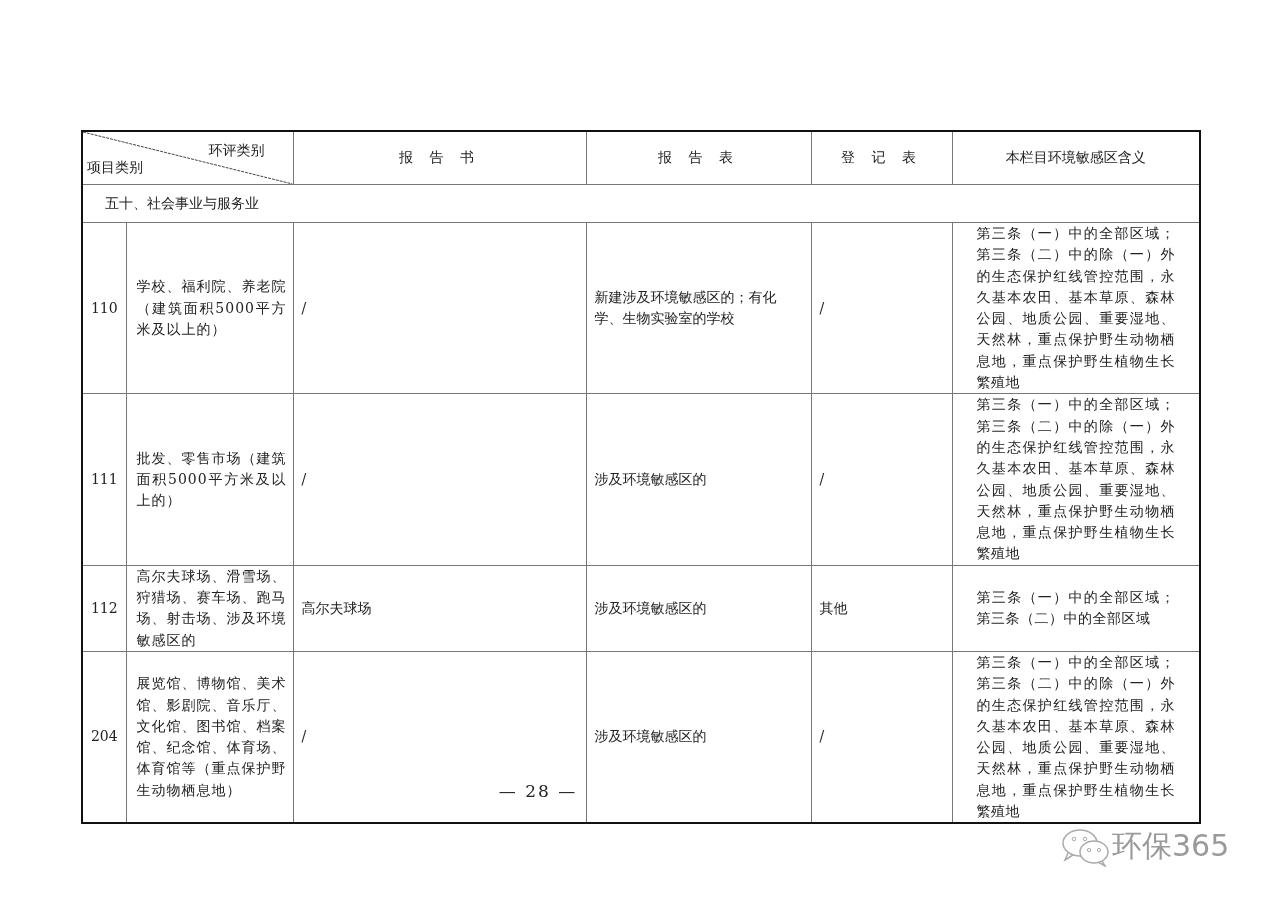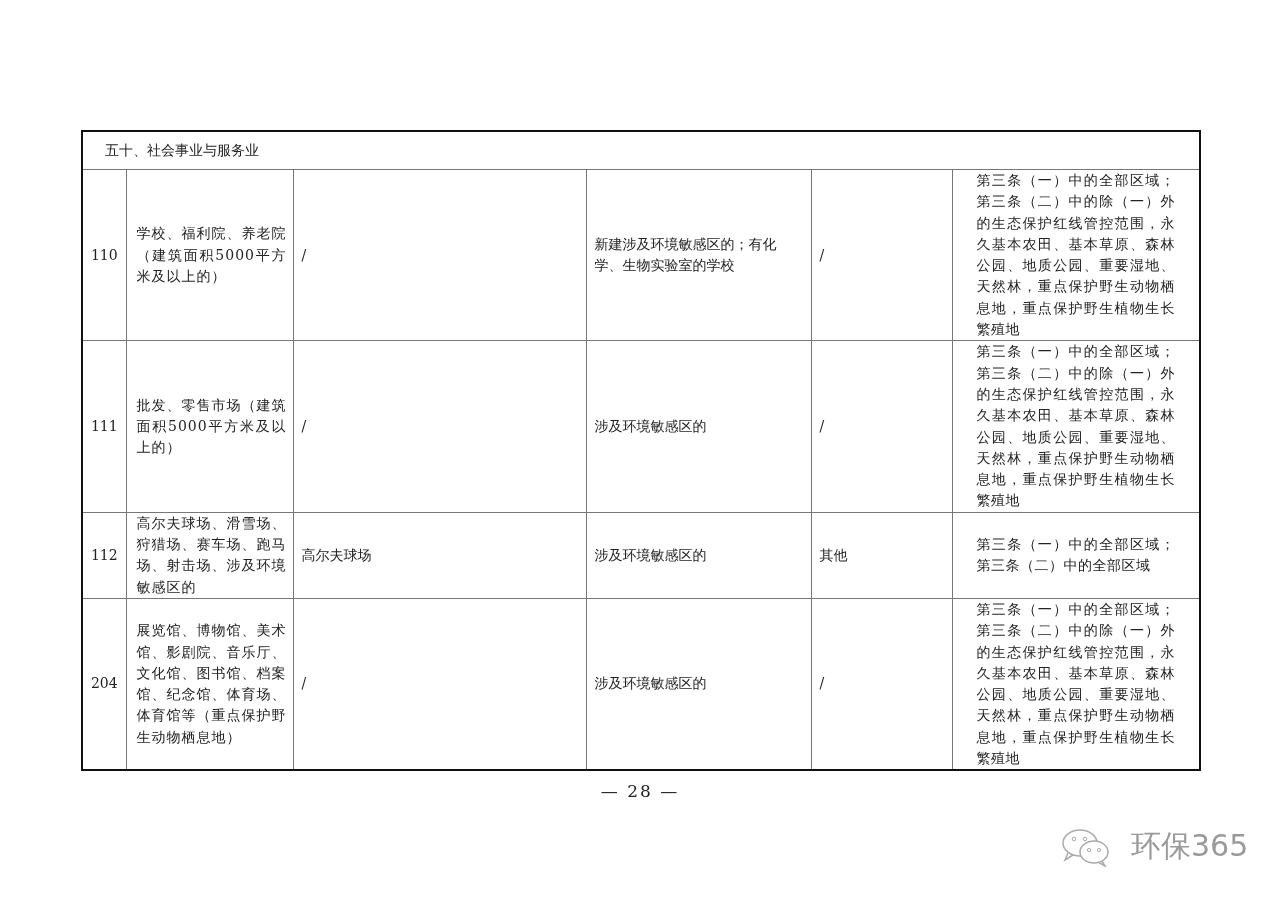--- a/index.html
+++ b/index.html
@@ -21,42 +21,55 @@
   .diag-cell { position: relative; text-align: left !important; letter-spacing: 0 !important; }
   .diag-cell svg { position: absolute; left: 0; top: 0; width: 100%; height: 100%; }
   .diag-top { position: absolute; right: 28px; top: 8px; font-size: 14px; }
   .diag-bottom { position: absolute; left: 4px; bottom: 6px; font-size: 14px; }
   .section-row td { height: 37px; padding-left: 22px; font-family: "DejaVu Sans", "Liberation Sans", sans-serif; font-size: 14px; }
   .num-cell { text-align: center; font-size: 14px; margin-top: 26px; }
   .name-cell { padding: 0 6px 0 10px !important; text-align: justify; letter-spacing: 1px; }
   .text-cell { padding: 0 8px !important; }
   .meaning-cell { padding: 0 24px !important; text-align: justify; letter-spacing: 0.5px; }
   .page-number {
-    position: absolute; top: 781px; left: 0; width: 1280px; text-align: center;
+    position: absolute; top: 781px; left: 0; width: 1076px; text-align: center;
     font-size: 17px; letter-spacing: 2px;
   }
   .watermark {
-    position: absolute; left: 1060px; top: 826px; display: flex; align-items: center; gap: 19px;
+    position: absolute; left: 1060px; top: 826px; display: flex; align-items: center; gap: 0;
     color: #9a9a9a; font-family: "DejaVu Sans", "Liberation Sans", sans-serif; font-size: 30px;
   }
   .watermark svg { width: 52px; height: 40px; }
 </style>
 </head>
 <body>
 
 <table class="page-table">
   <colgroup>
     <col style="width:44px">
     <col style="width:167px">
     <col style="width:293px">
     <col style="width:225px">
     <col style="width:141px">
     <col style="width:248px">
   </colgroup>
   <tbody>
+      <tr class="header-row">
+    <th colspan="2" class="diag-cell">
+      <svg viewBox="0 0 211 52" preserveAspectRatio="none">
+        <line x1="0" y1="0" x2="211" y2="52" stroke="#444" stroke-width="1" stroke-dasharray="3,1"></line>
+      </svg>
+      <span class="diag-top">环评类别</span>
+      <span class="diag-bottom">项目类别</span>
+    </th>
+    <th>报 告 书</th>
+    <th>报 告 表</th>
+    <th>登 记 表</th>
+    <th class="meaning">本栏目环境敏感区含义</th>
+  </tr>
   <tr class="section-row">
     <td colspan="6">五十、社会事业与服务业</td>
   </tr>
 
   <tr style="height:144px">
     <td class="num-cell">110</td>
     <td class="name-cell">学校、福利院、养老院（建筑面积5000平方米及以上的）</td>
     <td class="text-cell">/</td>
     <td class="text-cell">新建涉及环境敏感区的；有化学、生物实验室的学校</td>
     <td class="text-cell">/</td>

